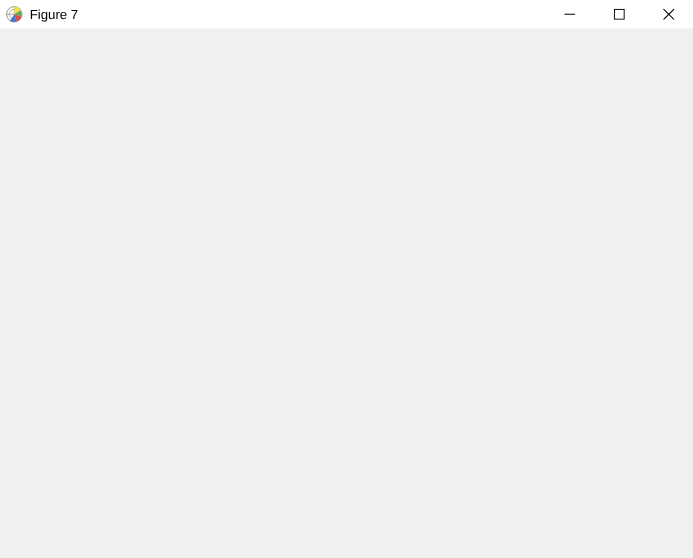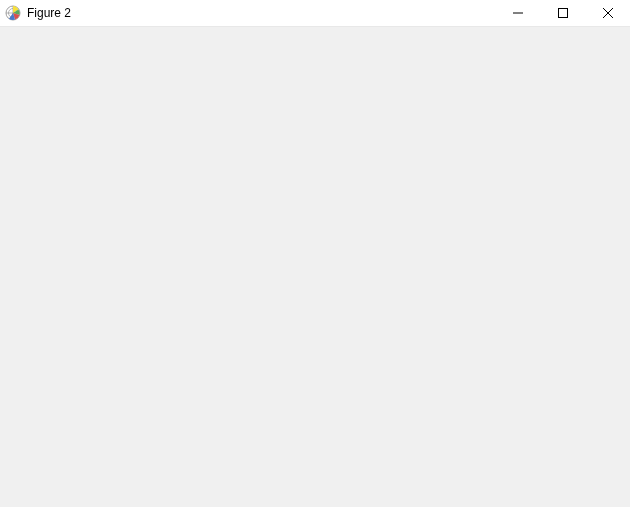--- a/index.html
+++ b/index.html
@@ -74,21 +74,21 @@
         <circle cx="8" cy="8" r="7" fill="none" stroke="#888888" stroke-width="0.8"></circle>
         <circle cx="8" cy="8" r="4.5" fill="none" stroke="#888888" stroke-width="0.6"></circle>
         <line x1="8" y1="1" x2="8" y2="15" stroke="#888888" stroke-width="0.6"></line>
         <line x1="1" y1="8" x2="15" y2="8" stroke="#888888" stroke-width="0.6"></line>
         <path d="M8 8 L8 1 A7 7 0 0 1 13.5 4.5 Z" fill="#f7e03c" stroke="none"></path>
         <path d="M8 8 L13.5 4.5 A7 7 0 0 1 14.5 10 Z" fill="#5ca85c" stroke="none"></path>
         <path d="M8 8 L14.5 10 A7 7 0 0 1 10 14.6 Z" fill="#d94f4f" stroke="none"></path>
         <path d="M8 8 L10 14.6 A7 7 0 0 1 4 13.8 Z" fill="#4a78c9" stroke="none"></path>
       </svg>
     </span>
-    <span class="window-title">Figure 2</span>
+    <span class="window-title">Figure 7</span>
   </div>
   <div class="window-controls">
     <button class="win-btn">
       <svg width="10" height="10" viewBox="0 0 10 10">
         <line x1="0" y1="5" x2="10" y2="5" stroke-width="1"></line>
       </svg>
     </button>
     <button class="win-btn">
       <svg width="10" height="10" viewBox="0 0 10 10">
         <rect x="0.5" y="0.5" width="9" height="9" stroke-width="1"></rect>

